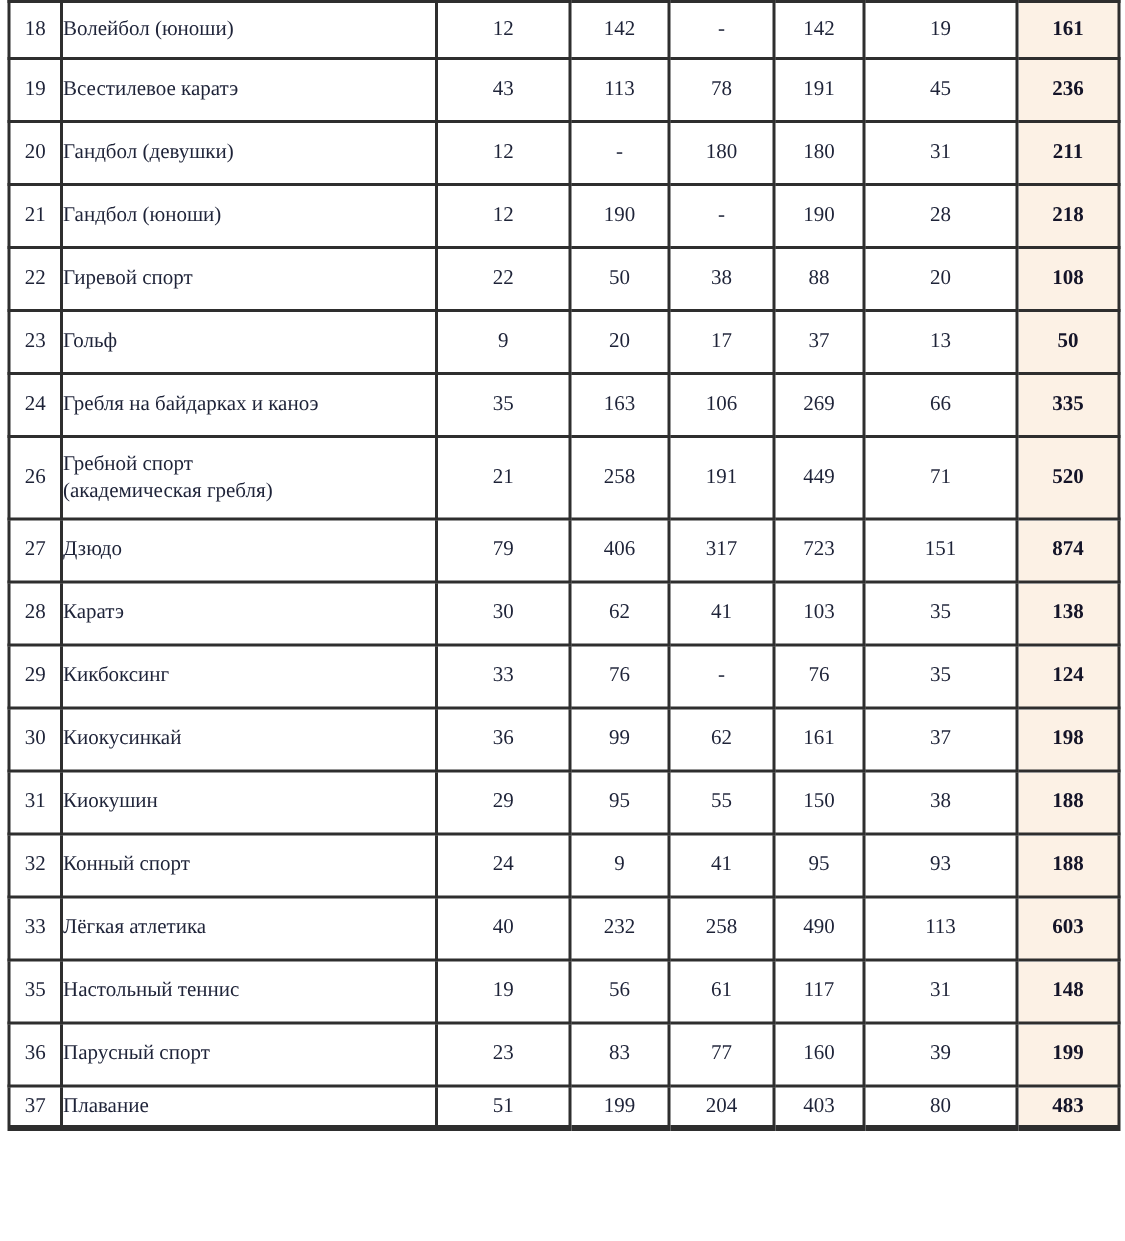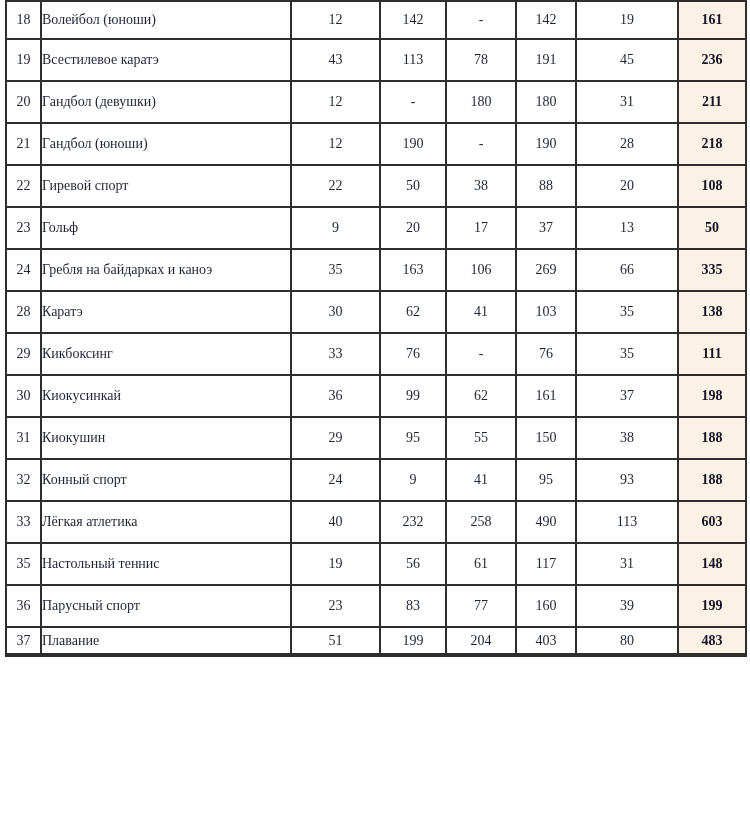--- a/index.html
+++ b/index.html
@@ -149,39 +149,60 @@
         <tr class="r">
           <td class="cell-num">24</td>
           <td class="cell-name">Гребля на байдарках и каноэ</td>
           <td class="cell-val">35</td>
           <td class="cell-val">163</td>
           <td class="cell-val">106</td>
           <td class="cell-val">269</td>
           <td class="cell-val">66</td>
           <td class="cell-total">335</td>
         </tr>
+        <tr class="r r-tall">
+          <td class="cell-num">26</td>
+          <td class="cell-name">Гребной спорт
+(академическая гребля)</td>
+          <td class="cell-val">21</td>
+          <td class="cell-val">258</td>
+          <td class="cell-val">191</td>
+          <td class="cell-val">449</td>
+          <td class="cell-val">71</td>
+          <td class="cell-total">520</td>
+        </tr>
+        <tr class="r">
+          <td class="cell-num">27</td>
+          <td class="cell-name">Дзюдо</td>
+          <td class="cell-val">79</td>
+          <td class="cell-val">406</td>
+          <td class="cell-val">317</td>
+          <td class="cell-val">723</td>
+          <td class="cell-val">151</td>
+          <td class="cell-total">874</td>
+        </tr>
         <tr class="r">
           <td class="cell-num">28</td>
           <td class="cell-name">Каратэ</td>
           <td class="cell-val">30</td>
           <td class="cell-val">62</td>
           <td class="cell-val">41</td>
           <td class="cell-val">103</td>
           <td class="cell-val">35</td>
           <td class="cell-total">138</td>
         </tr>
         <tr class="r">
           <td class="cell-num">29</td>
           <td class="cell-name">Кикбоксинг</td>
           <td class="cell-val">33</td>
           <td class="cell-val">76</td>
           <td class="cell-val">-</td>
           <td class="cell-val">76</td>
           <td class="cell-val">35</td>
-          <td class="cell-total">111</td>
+          <td class="cell-total">124</td>
         </tr>
         <tr class="r">
           <td class="cell-num">30</td>
           <td class="cell-name">Киокусинкай</td>
           <td class="cell-val">36</td>
           <td class="cell-val">99</td>
           <td class="cell-val">62</td>
           <td class="cell-val">161</td>
           <td class="cell-val">37</td>
           <td class="cell-total">198</td>

